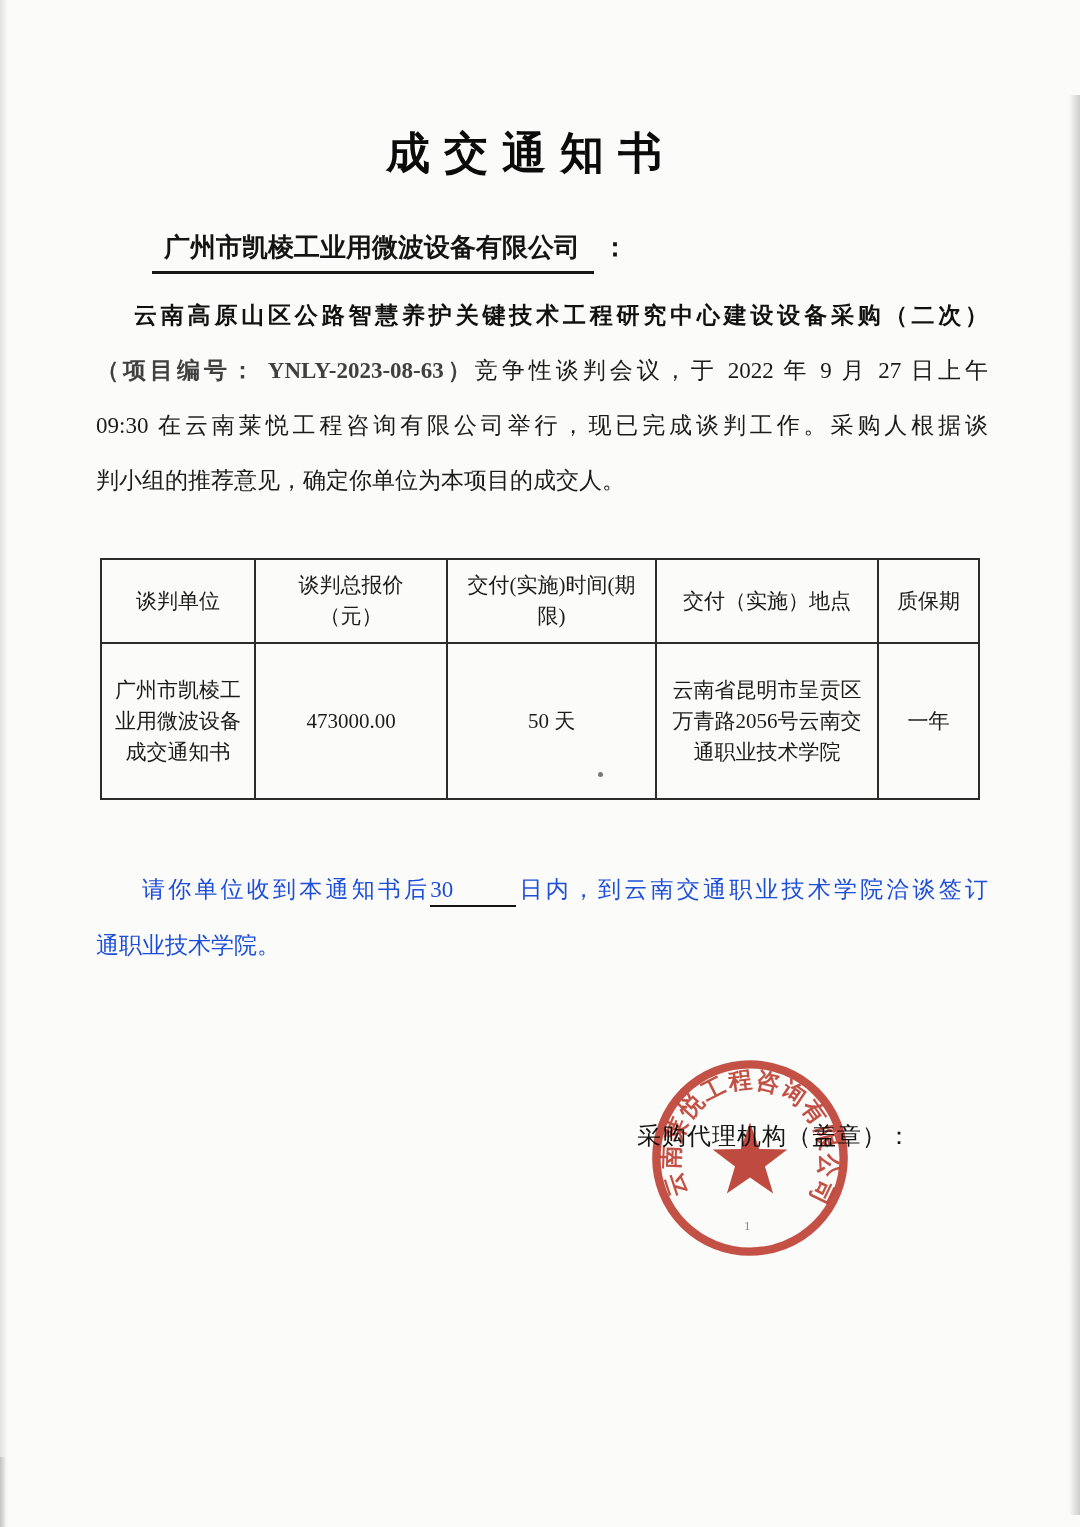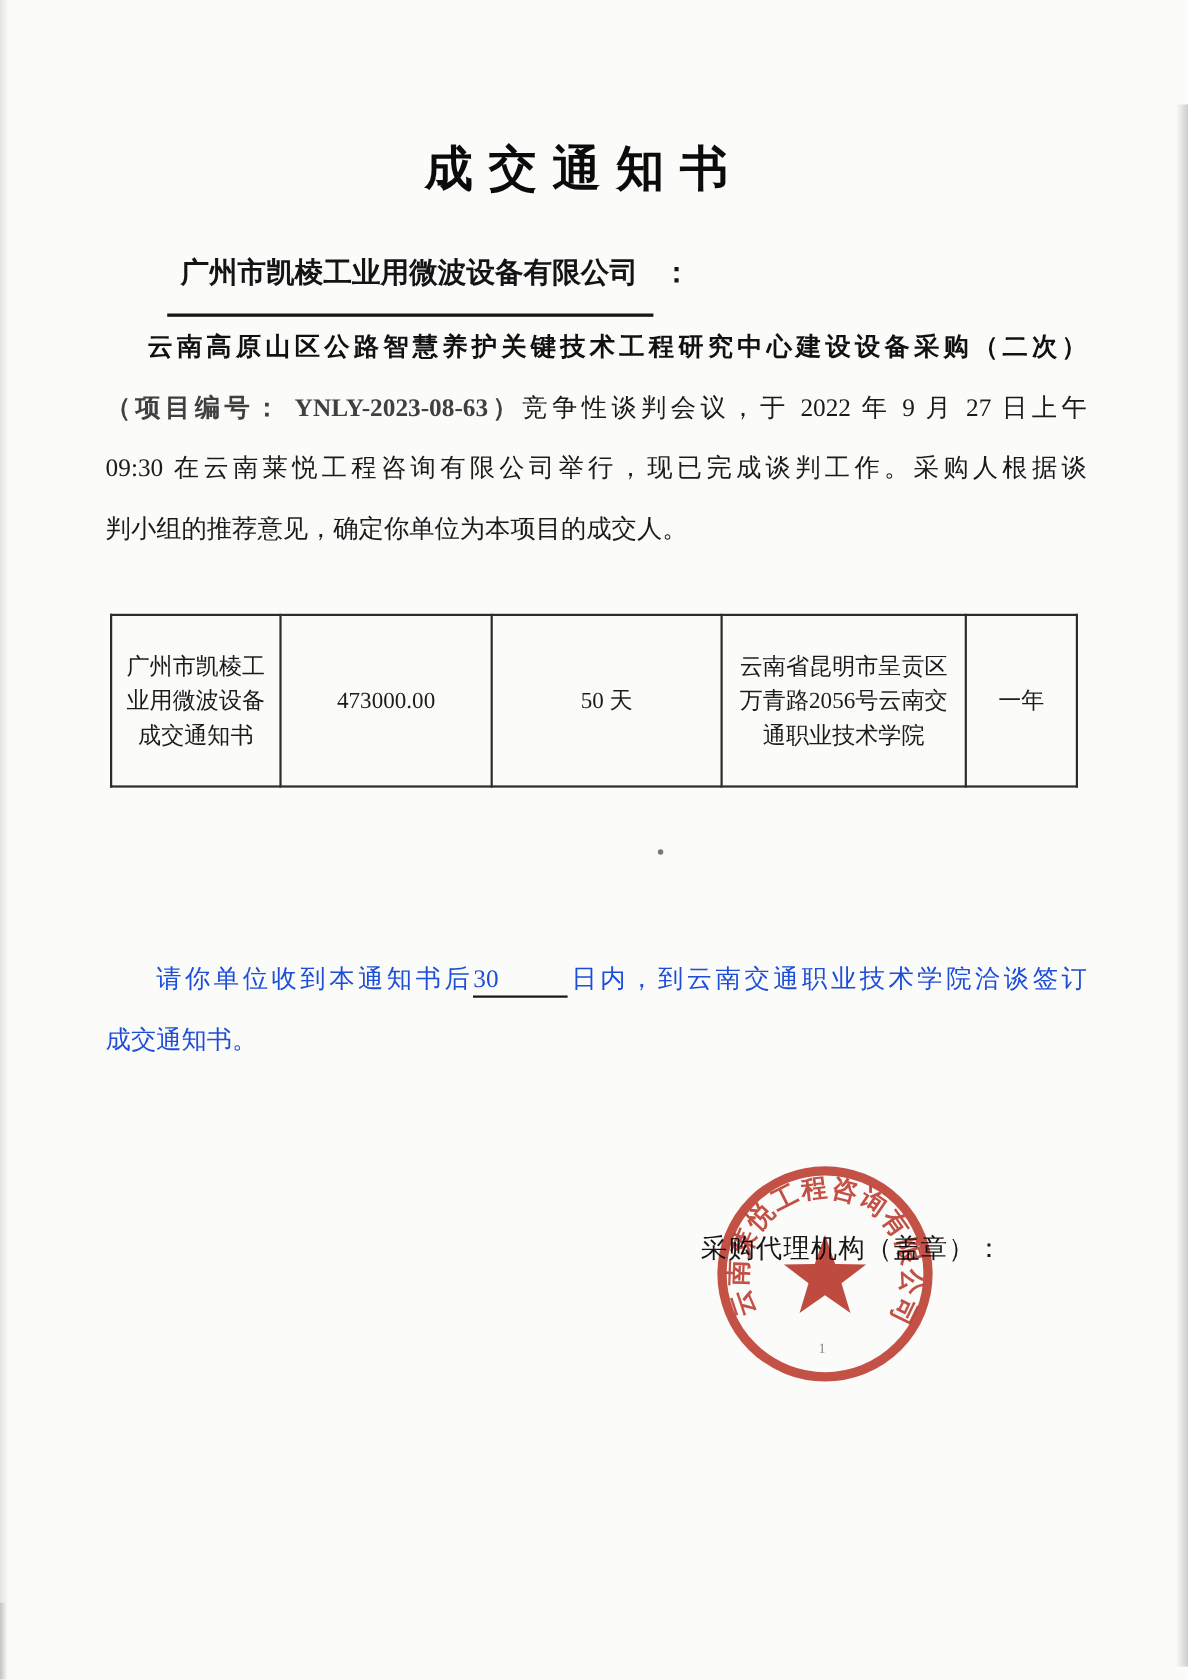--- a/index.html
+++ b/index.html
@@ -34,21 +34,21 @@
     color: #0b0b0b;
     font-family: "Liberation Serif", "DejaVu Serif", serif;
   }
 
   .addressee {
     position: absolute; top: 230px; left: 152px;
     font-size: 26px; font-weight: bold; color: #141414;
   }
   .addressee .addr-name {
     display: inline-block;
-    padding: 0 14px 20px 12px;
+    padding: 0 14px 6px 12px;
     border-bottom: 3px solid #171717;
   }
   .addressee .addr-colon { margin-left: 8px; }
 
   .body-para {
     position: absolute; top: 288px; left: 96px; width: 892px;
     font-size: 23px; color: #1b1b1b;
   }
   .body-para .line { height: 55px; line-height: 55px; }
   .body-para .line.justify { text-align: justify; text-align-last: justify; }
@@ -133,39 +133,48 @@
 
   <table class="doc-table">
     <colgroup>
       <col style="width:154px">
         <col style="width:192px">
         <col style="width:209px">
         <col style="width:222px">
         <col style="width:101px">
     </colgroup>
     <tbody>
+        <tr class="hdr">
+      <th>谈判单位</th>
+      <th>谈判总报价
+（元）</th>
+      <th>交付(实施)时间(期
+限)</th>
+      <th>交付（实施）地点</th>
+      <th>质保期</th>
+    </tr>
     <tr class="bodyrow">
       <td>广州市凯棱工
 业用微波设备
 成交通知书</td>
       <td>473000.00</td>
       <td>50 天</td>
       <td>云南省昆明市呈贡区
 万青路2056号云南交
 通职业技术学院</td>
       <td>一年</td>
     </tr>
   </tbody>
     </table>
 
   <div class="scan-dot"></div>
 
   <div class="closing">
     <div class="line first"><span>请你单位收到本通知书后</span><span class="blank"><span>30</span></span><span>日内，到云南交通职业技术学院洽谈签订</span></div>
-    <div class="line">成交通知书。</div>
+    <div class="line">通职业技术学院。</div>
   </div>
 
   <div class="signature">
     <div class="sig-line">采购代理机构（盖章）：</div>
   </div>
 
   <span class="seal-artifact">1</span>
 
   <svg class="seal" viewBox="0 0 220 220" xmlns="http://www.w3.org/2000/svg" xmlns:xlink="http://www.w3.org/1999/xlink">
     <defs>

